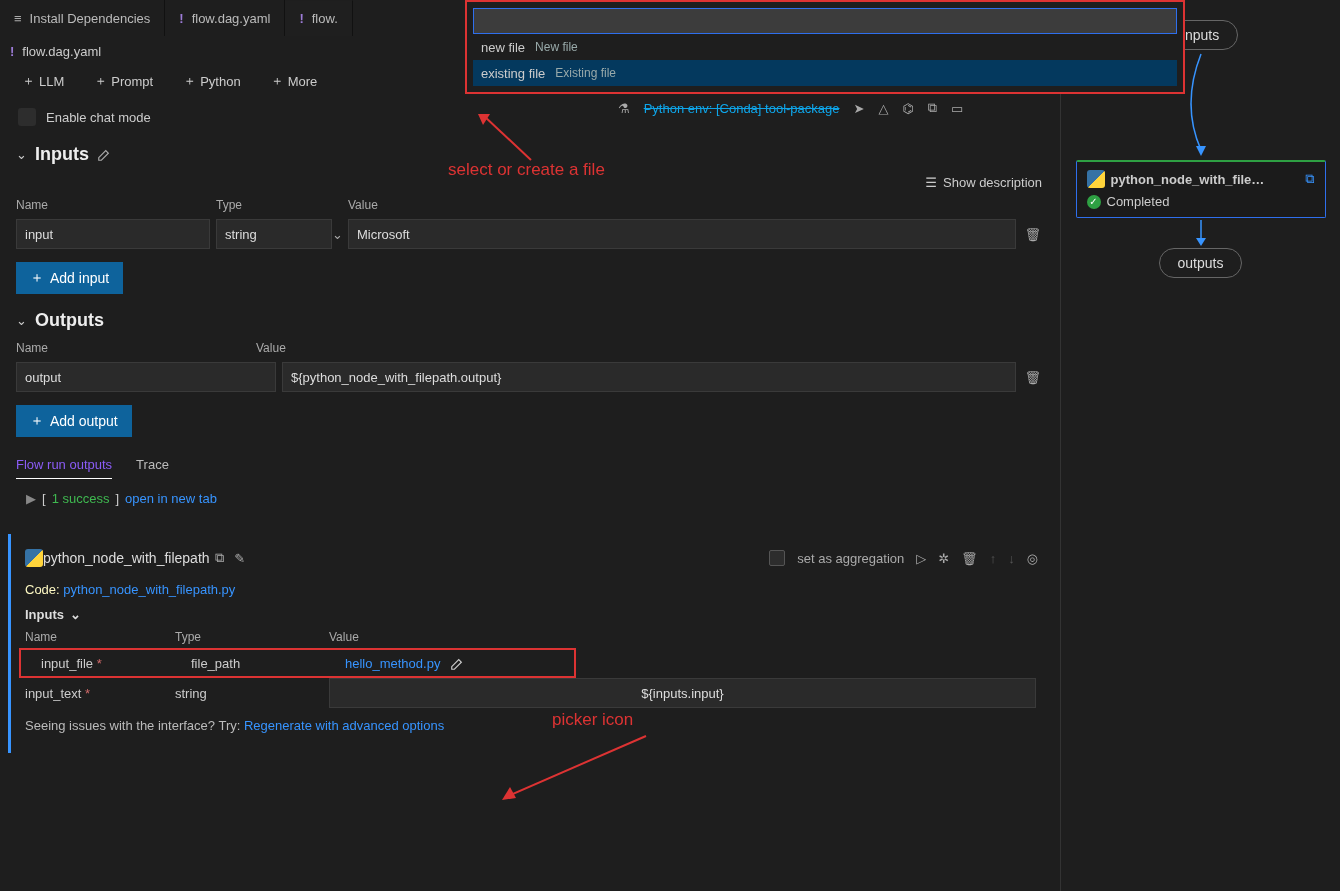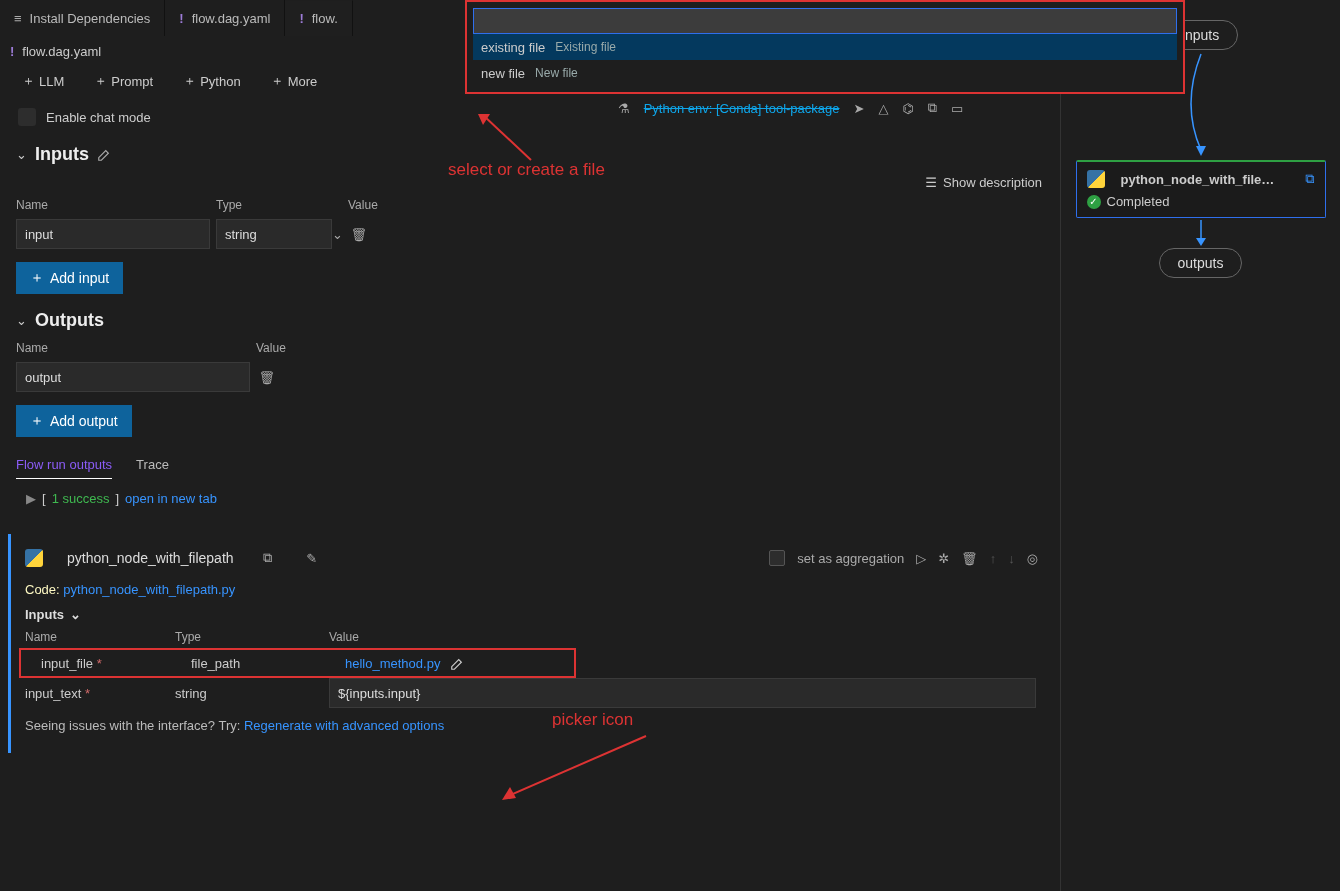--- a/index.html
+++ b/index.html
@@ -53,21 +53,21 @@
   .subtab{padding-bottom:6px}
   .subtab.active{color:#8b5cf6;border-bottom:1px solid #fff}
 
   .runline{padding:12px 26px;display:flex;align-items:center;gap:6px;font-size:13px}
   .tri{color:#888}
   .succ{color:#3fb950}
   .lnk{color:#3794ff}
 
   
   .node{margin:16px 8px 0 8px;border-left:3px solid #3794ff;padding:10px 14px}
-  .nodehdr{display:flex;align-items:center;gap:24px;height:28px}
+  .nodehdr{display:flex;align-items:center;gap:0;height:28px}
   .pyglyph{width:18px;height:18px;background:linear-gradient(135deg,#3572A5 50%,#FFD43B 50%);border-radius:3px}
   .nodettl{font-size:14px;color:#ddd}
   .iconbtn{width:20px;height:20px;color:#aaa;display:flex;align-items:center;justify-content:center}
   .nodetools{margin-left:auto;display:flex;align-items:center;gap:12px;color:#aaa}
   .nodetools .chk2{width:16px;height:16px;background:#2d2d2d;border:1px solid #555;border-radius:2px}
 
   .codeLine{padding:10px 0 6px 0}
   .codeLbl{color:#fef9c3}
   .codeLink{color:#3794ff}
 
@@ -81,21 +81,21 @@
   .paramrow{display:flex;align-items:center;height:30px}
   .req{color:#d16969}
 
   .paramrow.boxed{border:2px solid #d33;margin-left:-6px;padding-left:20px;width:557px}
 
   .issues{padding:10px 0;color:#bbb}
 
   
   .gnode{border:1px solid #666;border-radius:18px;padding:6px 18px;color:#ddd;font-size:14px}
   .gpy{border:1px solid #2f6fed;border-top:2px solid #2ea043;background:#1b1b1b;width:250px;padding:8px 10px;border-radius:2px}
-  .gpy .row1{display:flex;align-items:center;gap:16px}
+  .gpy .row1{display:flex;align-items:center;gap:6px}
   .gpy .row1 .linkic{margin-left:auto;color:#3794ff}
   .gpy .row2{display:flex;align-items:center;gap:6px;margin-top:6px}
   .okdot{width:14px;height:14px;border-radius:50%;background:#2ea043;display:inline-flex;align-items:center;justify-content:center;color:#fff;font-size:10px}
   svg.arrow{display:block}
 
   
   .palette{position:absolute;left:465px;top:0;width:720px;border:2px solid #d33;background:#1e1e1e;padding:6px;z-index:50}
   .palette input{width:100%;height:26px;background:#3c3c3c;border:1px solid #2f6fed;color:#fff;padding:0 6px}
   .palette .opt{height:26px;display:flex;align-items:center;padding:0 8px;gap:10px}
   .palette .opt.sel{background:#04395e}
@@ -190,41 +190,43 @@
       <div class="c-type">Type</div>
       <div class="c-value">Value</div>
     </div>
 
     <div class="datarow">
       <input class="inp name" value="input" style="">
       <div class="typewrap">
         <input class="inp type" value="string" style="">
         <span class="dd">⌄</span>
       </div>
+      <input class="inp value" value="Microsoft" style="">
       <span class="trash">🗑</span>
     </div>
 
     <button class="addbtn">
       <span>＋</span>
       <span>Add input</span>
     </button>
 
     
     <div class="sec">
       <span>⌄</span>
       <h2>Outputs</h2>
     </div>
 
     <div class="hdrrow">
       <div class="outname">Name</div>
       <div class="outvalue">Value</div>
     </div>
 
     <div class="datarow">
-      <input class="inp" style="width: 234px;" value="output">
+      <input class="inp" style="width: 260px;" value="output">
+      <input class="inp" style="flex: 1 1 0%;" value="${python_node_with_filepath.output}">
       <span class="trash">🗑</span>
     </div>
 
     <button class="addbtn">
       <span>＋</span>
       <span>Add output</span>
     </button>
 
     <div class="subtabs">
       <div class="subtab active">Flow run outputs</div>
@@ -282,40 +284,40 @@
           <svg width="14" height="14" viewBox="0 0 16 16">
               <path d="M2 11l8-8 3 3-8 8H2v-3z" fill="none" stroke="#ccc" stroke-width="1.3"></path>
             </svg>
         </div>
       </div>
 
       <div class="paramrow">
         <div class="p-name"><span>input_text</span><span class="req"> *</span></div>
         <div class="p-type">string</div>
         <div class="p-value" style="flex:1;padding-right:2px">
-          <input class="inp" style="width: 100%;" value="${inputs.input}">
+          <input class="inp" style="width: 100%; text-align: center;" value="${inputs.input}">
         </div>
       </div>
 
       <div class="issues">
         <span>Seeing issues with the interface? Try:</span>
         <a class="lnk">Regenerate with advanced options</a>
       </div>
     </div>
 
     
     <div class="palette">
       <input placeholder="" style="">
+      <div class="opt">
+        <span>new file</span>
+        <span class="hint">New file</span>
+      </div>
       <div class="opt sel">
         <span>existing file</span>
         <span class="hint">Existing file</span>
-      </div>
-      <div class="opt">
-        <span>new file</span>
-        <span class="hint">New file</span>
       </div>
     </div>
 
     
     <div class="annot" style="left:448px;top:160px">select or create a file</div>
     <svg class="annot" style="left:476px;top:112px" width="60" height="50">
         <path d="M55 48 L8 4" stroke="#d33" stroke-width="2" fill="none"></path>
         <path d="M2 2 L14 2 L7 13 Z" fill="#d33"></path>
       </svg>
 

